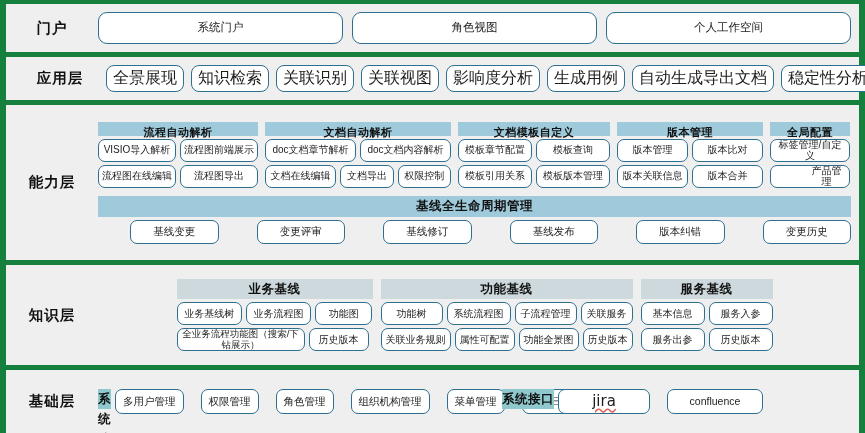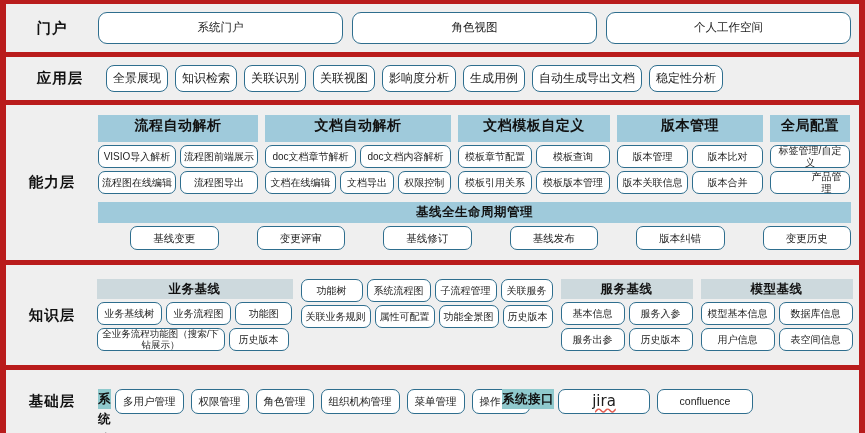--- a/index.html
+++ b/index.html
@@ -10,21 +10,21 @@
     color:#1a1a1a;
     overflow:hidden;
   }
   .diagram{
     position:relative;
     width:865px;height:433px;
     box-sizing:border-box;
     padding:4px 6px 0 6px;
     display:flex;flex-direction:column;
     gap:5px;
-    background:#b91c1c;
+    background:#15803d;
   }
   
   .layer{
     background:#efefef;
     display:flex;
     align-items:center;
     box-sizing:border-box;
     padding:4px 8px 4px 0;
   }
   .layer-label{
@@ -59,31 +59,31 @@
     box-sizing:border-box;
     padding:2px 3px;
     white-space:normal;
     word-break:break-all;
   }
   
   .portal-row{display:flex;gap:9px;}
   .portal-row .pill{flex:1 1 0;height:32px;font-size:11.5px;border-radius:9px;}
   
   .app-row{display:flex;gap:7px;}
-  .app-row .pill{height:27px;font-size:12px;border-radius:8px;padding:0 6px;white-space:nowrap;}
+  .app-row .pill{height:27px;font-size:16px;border-radius:8px;padding:0 6px;white-space:nowrap;}
   
   .cap-groups{display:flex;gap:7px;align-items:flex-start;}
   .cap-group{display:flex;flex-direction:column;gap:3px;}
   .group-head{
     background:#9fcadb;
     color:#111;
-    font-size:14px;
+    font-size:11px;
     font-weight:bold;
     text-align:center;
-    height:27px;
+    height:14px;
     line-height:21px;
     letter-spacing:.5px;
     user-select:none;
   }
   .cap-row{display:flex;gap:4px;}
   .cap-row .pill{height:23px;}
   .full-band{display:flex;flex-direction:column;gap:3px;margin-top:4px;}
   .full-head{
     background:#9fcadb;
     color:#111;font-size:12.5px;font-weight:bold;
@@ -102,21 +102,21 @@
   .kn-row{display:flex;gap:4px;}
   .kn-row .pill{height:23px;}
   
   .base-groups{display:flex;gap:24px;align-items:flex-start;}
   .base-group{display:flex;flex-direction:row;gap:4px;}
   .base-head{
     background:#8fc9cd;
     color:#111;font-size:12.5px;font-weight:bold;
     text-align:center;height:20px;line-height:20px;letter-spacing:.5px;
   }
-  .base-row{display:flex;gap:7px;}
+  .base-row{display:flex;gap:17px;}
   .base-row .pill{height:25px;font-size:10.5px;white-space:nowrap;padding:0 7px;}
   .jira{font-family:"DejaVu Sans",sans-serif;font-size:15px;color:#1d1d1d;
         text-decoration:underline;text-decoration-style:wavy;text-decoration-color:#e05a4f;
         text-underline-offset:2px;}
 </style>
 </head>
 <body>
 
 <div class="diagram">
 
@@ -241,20 +241,21 @@
             <div class="pill" style="width:66px;">业务流程图</div>
             <div class="pill" style="width:58px;">功能图</div>
           </div>
           <div class="kn-row">
             <div class="pill" style="width:128px;font-size:9.5px;">全业务流程功能图（搜索/下钻展示）</div>
             <div class="pill" style="width:60px;">历史版本</div>
           </div>
         </div>
 
         <div class="kn-group" style="width:252px;">
+          <div class="kn-head">功能基线</div>
           <div class="kn-row">
             <div class="pill" style="width:62px;">功能树</div>
             <div class="pill" style="width:64px;">系统流程图</div>
             <div class="pill" style="width:62px;">子流程管理</div>
             <div class="pill" style="width:52px;">关联服务</div>
           </div>
           <div class="kn-row">
             <div class="pill" style="width:70px;">关联业务规则</div>
             <div class="pill" style="width:60px;">属性可配置</div>
             <div class="pill" style="width:60px;">功能全景图</div>
@@ -267,31 +268,20 @@
           <div class="kn-row">
             <div class="pill" style="width:64px;">基本信息</div>
             <div class="pill" style="width:64px;">服务入参</div>
           </div>
           <div class="kn-row">
             <div class="pill" style="width:64px;">服务出参</div>
             <div class="pill" style="width:64px;">历史版本</div>
           </div>
         </div>
 
-        <div class="kn-group" style="width:152px;">
-          <div class="kn-head">模型基线</div>
-          <div class="kn-row">
-            <div class="pill" style="width:74px;">模型基本信息</div>
-            <div class="pill" style="width:74px;">数据库信息</div>
-          </div>
-          <div class="kn-row">
-            <div class="pill" style="width:74px;">用户信息</div>
-            <div class="pill" style="width:74px;">表空间信息</div>
-          </div>
-        </div>
 
       </div>
     </div>
   </div>
 
   <div class="layer" id="layer-basic" style="height:63px;">
     <div class="layer-label">基础层</div>
     <div class="layer-body">
       <div class="base-groups">
 

